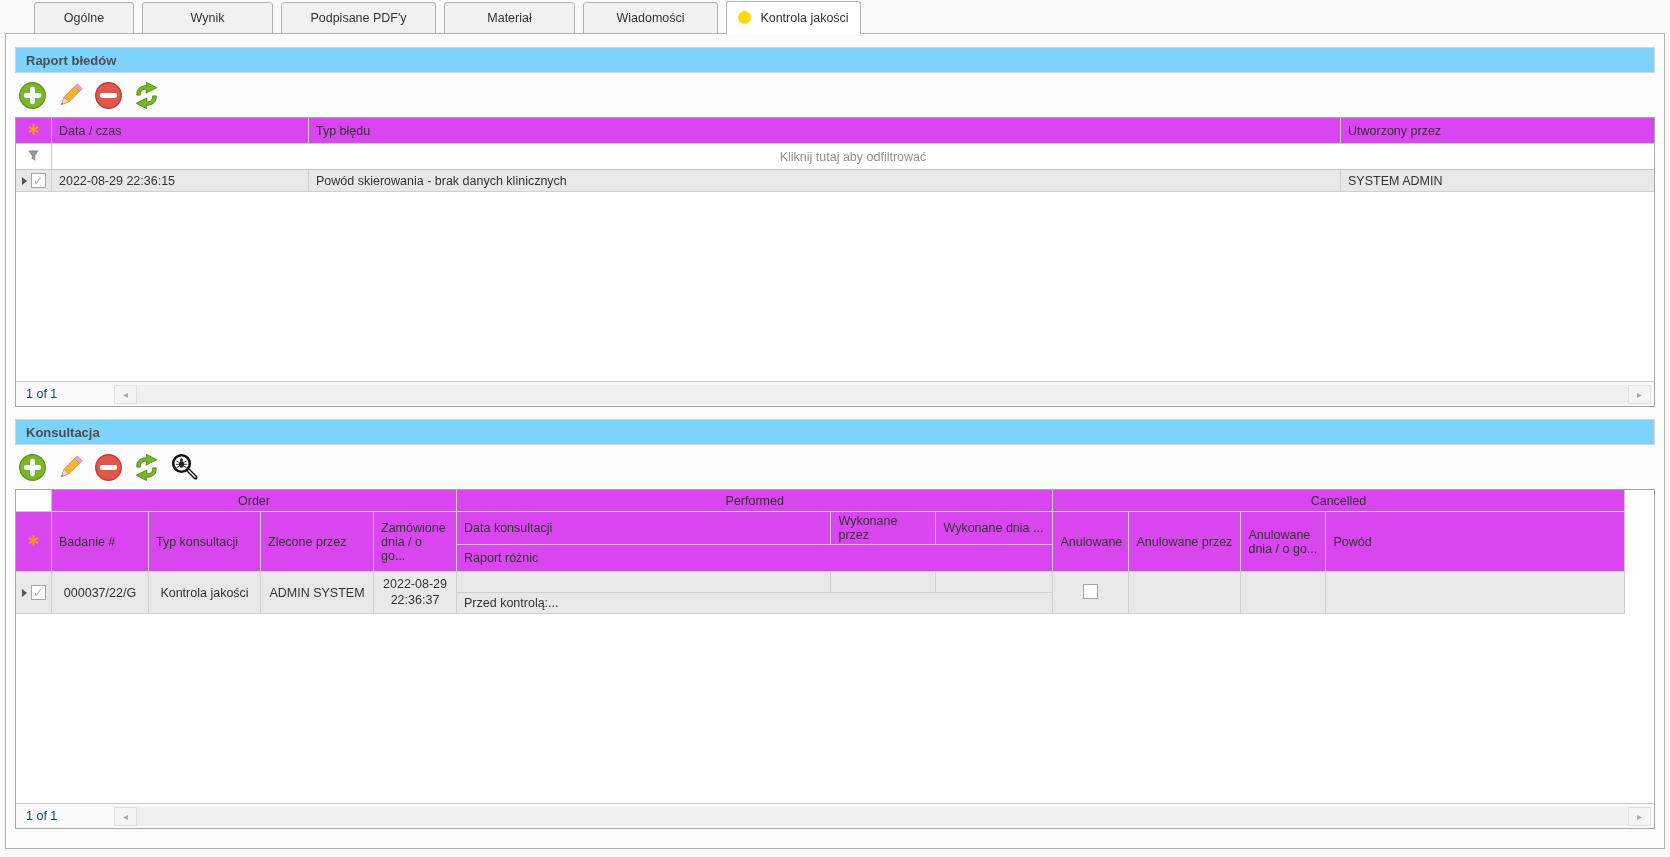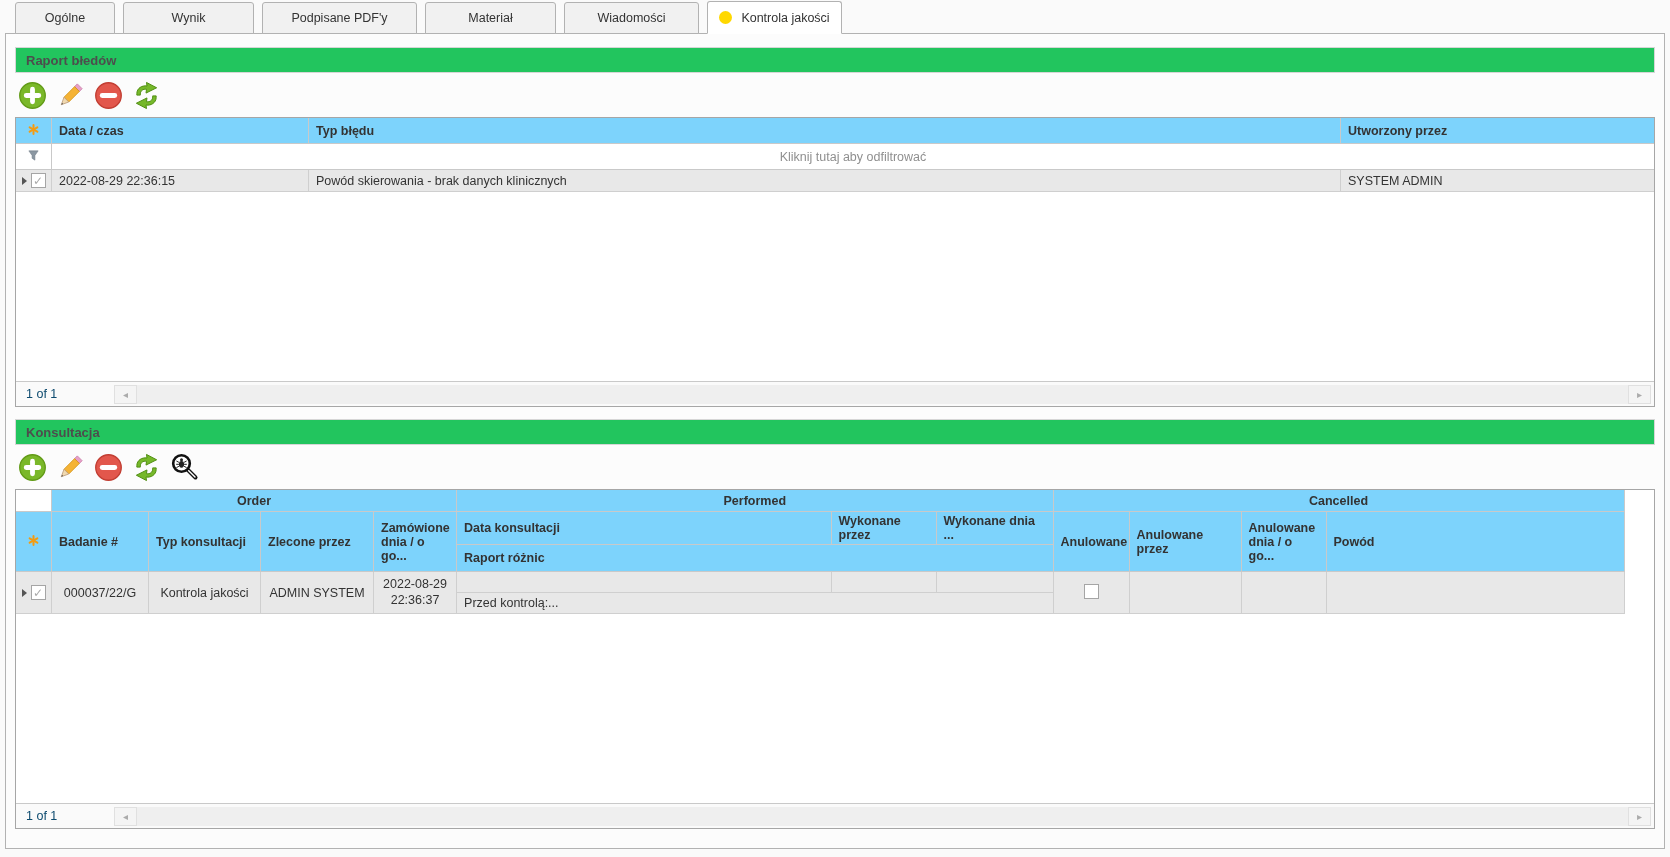--- a/index.html
+++ b/index.html
@@ -4,58 +4,58 @@
 <style>
   * { box-sizing: border-box; }
   html,body { margin:0; padding:0; }
   body {
     width:1670px; height:857px;
     background:#fafafa;
     font-family:"Liberation Sans","DejaVu Sans",sans-serif;
     font-size:12.5px; color:#333;
   }
   
-  .tabbar { display:flex; align-items:flex-end; height:33px; padding-left:15px; position:relative; z-index:2; }
+  .tabbar { display:flex; align-items:flex-end; height:33px; padding-left:34px; position:relative; z-index:2; }
   .tab {
     height:32px; margin-bottom:-1px; margin-right:8px;
     background:#f1f1f1; border:1px solid #b2b2b2;
     border-radius:3px 3px 0 0;
     display:flex; align-items:center; justify-content:center; gap:9px;
     color:#333; position:relative;
   }
   .tab.active { background:#fff; border-bottom-color:#fff; height:33px; z-index:3; }
   .dot { width:13px; height:13px; border-radius:50%; background:#ffd800; }
   
   .content {
     margin:0 5px; height:816px;
     border:1px solid #b2b2b2; background:#fcfcfc;
     padding:13px 9px 0 9px; position:relative; z-index:1;
   }
   .panel { margin-bottom:12px; }
   .panel-header {
-    height:26px; background:#22c55e; border:1px solid #d6d6d6;
+    height:26px; background:#7dd3fc; border:1px solid #d6d6d6;
     display:flex; align-items:center; padding-left:10px;
     font-weight:bold; font-size:13px; color:#4d4d4d;
   }
   .toolbar { height:44px; display:flex; align-items:center; gap:8px; padding-left:2px; }
   .tool { width:30px; height:30px; display:flex; align-items:center; justify-content:center; cursor:pointer; }
   
   .grid {
     border:1px solid #a6a6a6; background:#fff;
     display:flex; flex-direction:column; overflow:hidden;
   }
   .grid1 { height:290px; }
   .grid2 { height:340px; }
   table { border-collapse:collapse; table-layout:fixed; width:calc(100% + 2px); margin:-1px -1px 0 -1px; }
   th, td {
     border:1px solid #c9c9c9; padding:2px 7px;
     font-weight:normal; font-size:12.5px; color:#333;
     text-align:left; vertical-align:middle; overflow:hidden;
   }
-  th { background:#7dd3fc; white-space:normal;font-weight:bold; }
+  th { background:#d946ef; white-space:normal; }
   th.center { text-align:center; }
   td.sel, th.sel { padding:0 2px; text-align:center; }
   tr.hdr1 { height:26px; } tr.filter { height:26px;margin-top:16px; }
   tr.grp { height:22px; } tr.hdr2a { height:29px; } tr.hdr2b { height:27px; }
   tr.data { height:22px; } tr.data2a { height:21px; } tr.data2b { height:21px; }
   tr.data td, tr.data2a td, tr.data2b td { background:#e8e8e8; border-color:#cfcfcf; white-space:nowrap; }
   td.c { text-align:center; }
   td.wrap { white-space:normal !important; line-height:1.25; }
   td.filter-cell { text-align:center; color:#8f8f8f; background:#fff; }
   td.gutter { border:none; background:#fff; }

